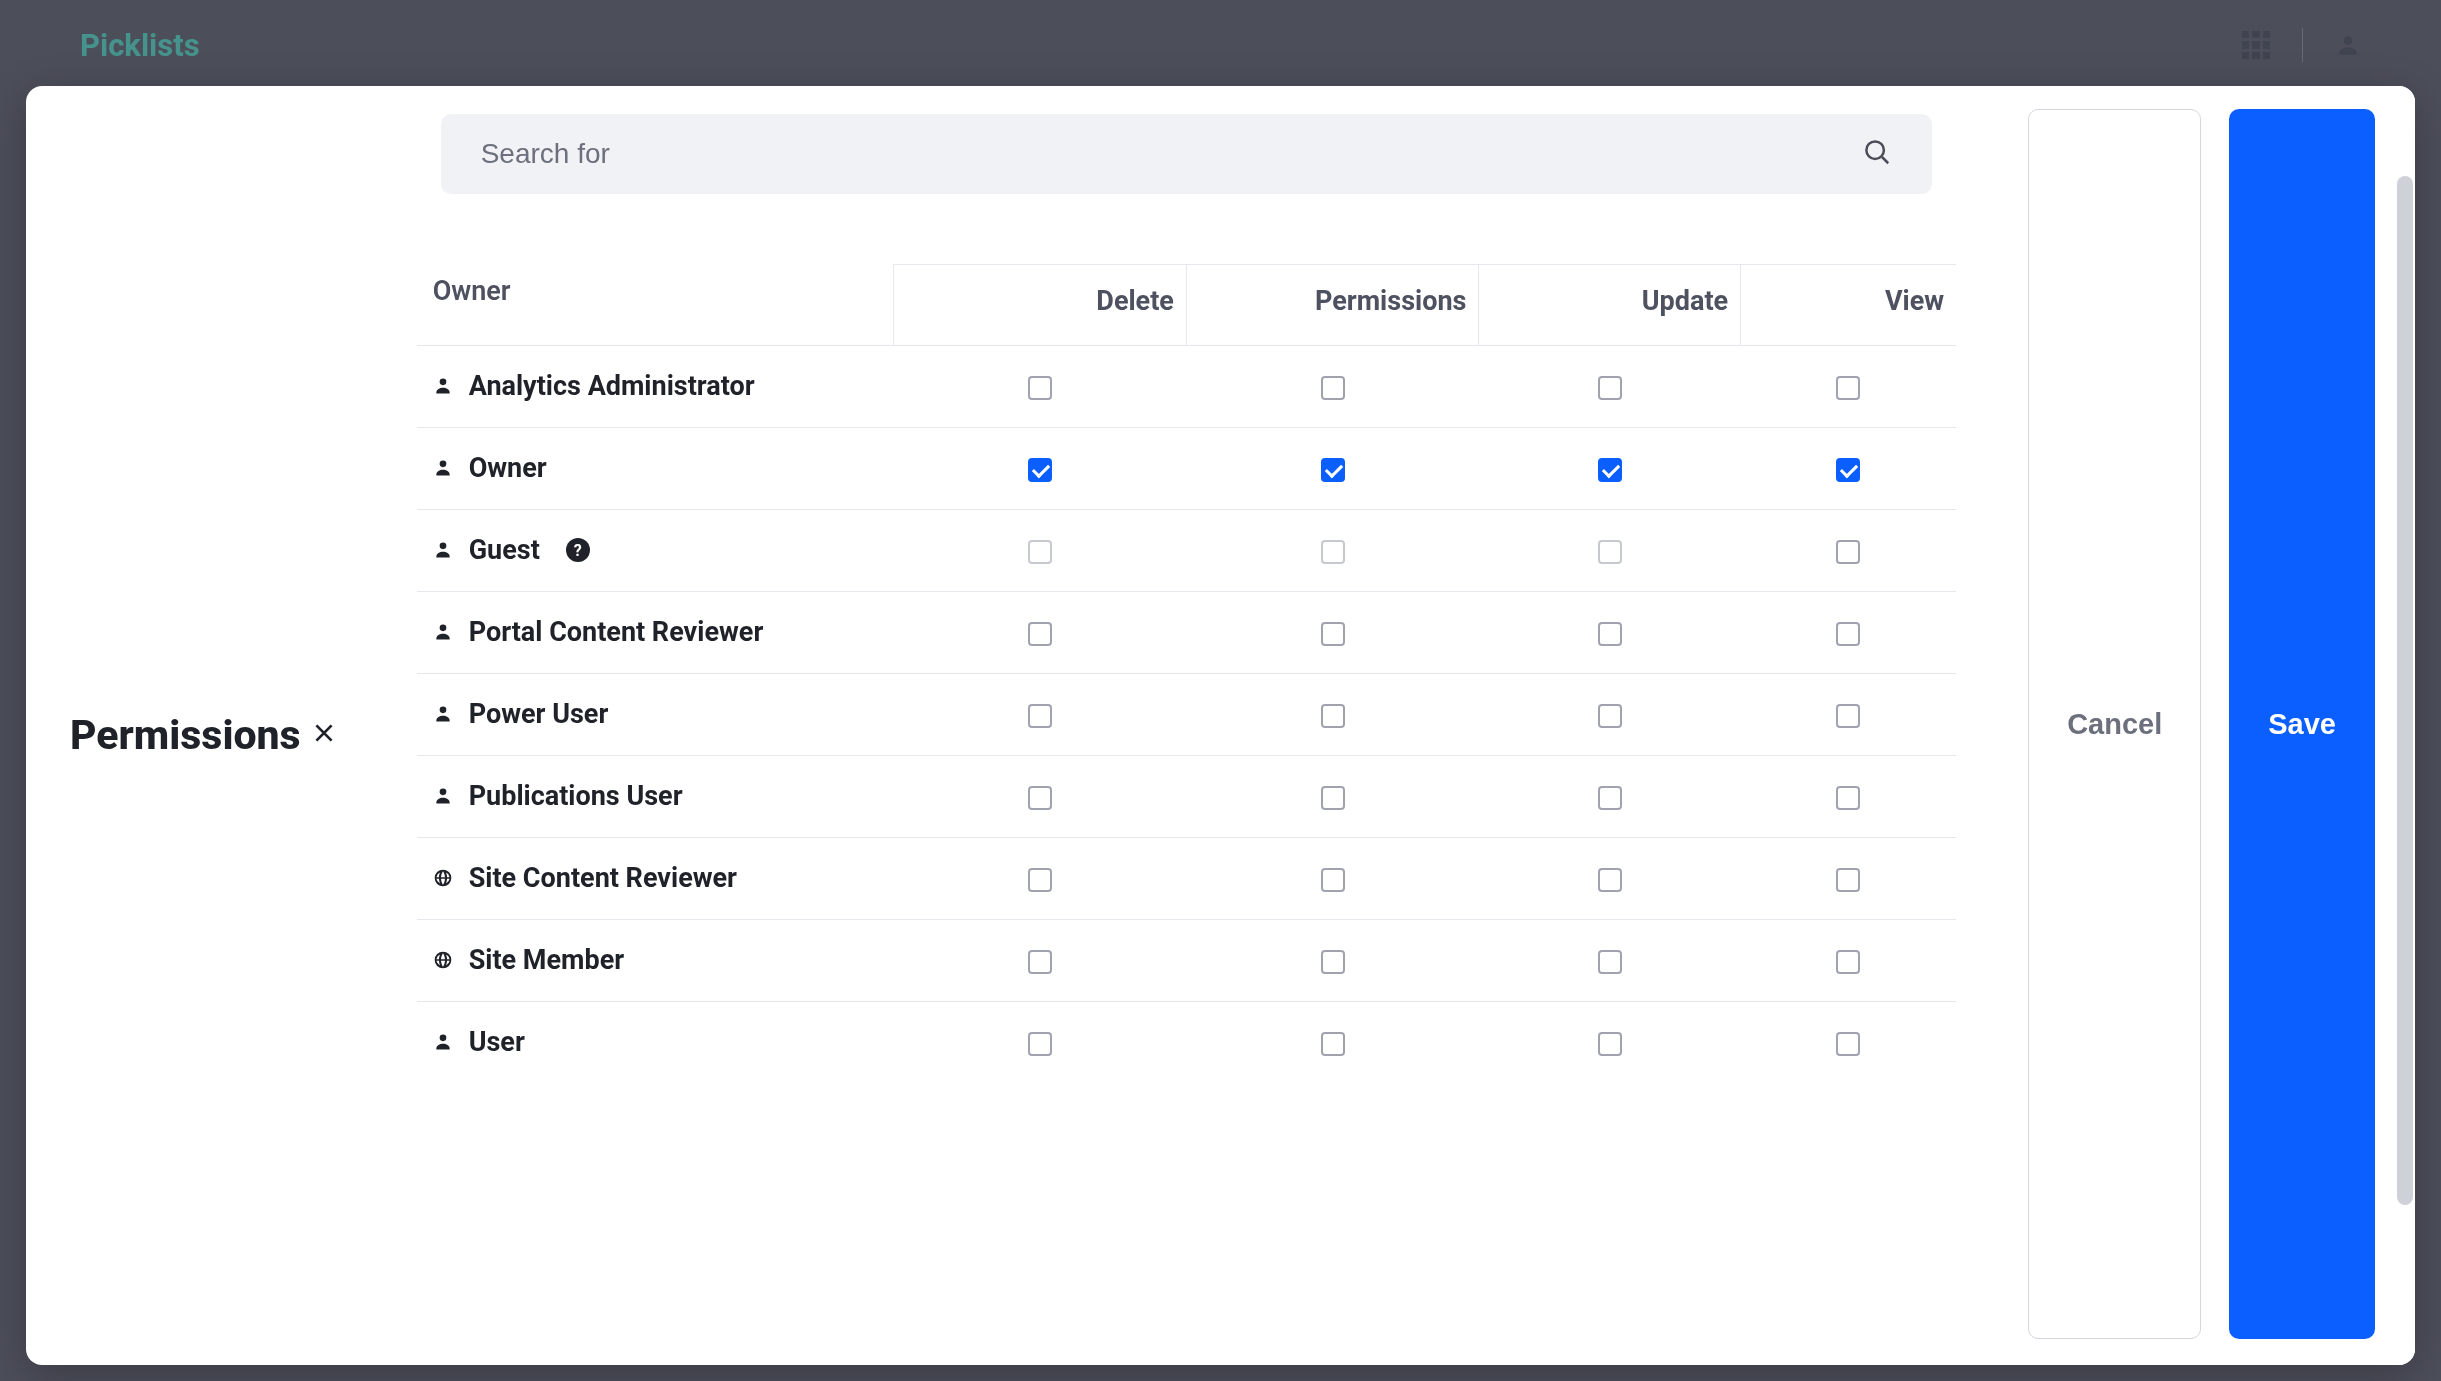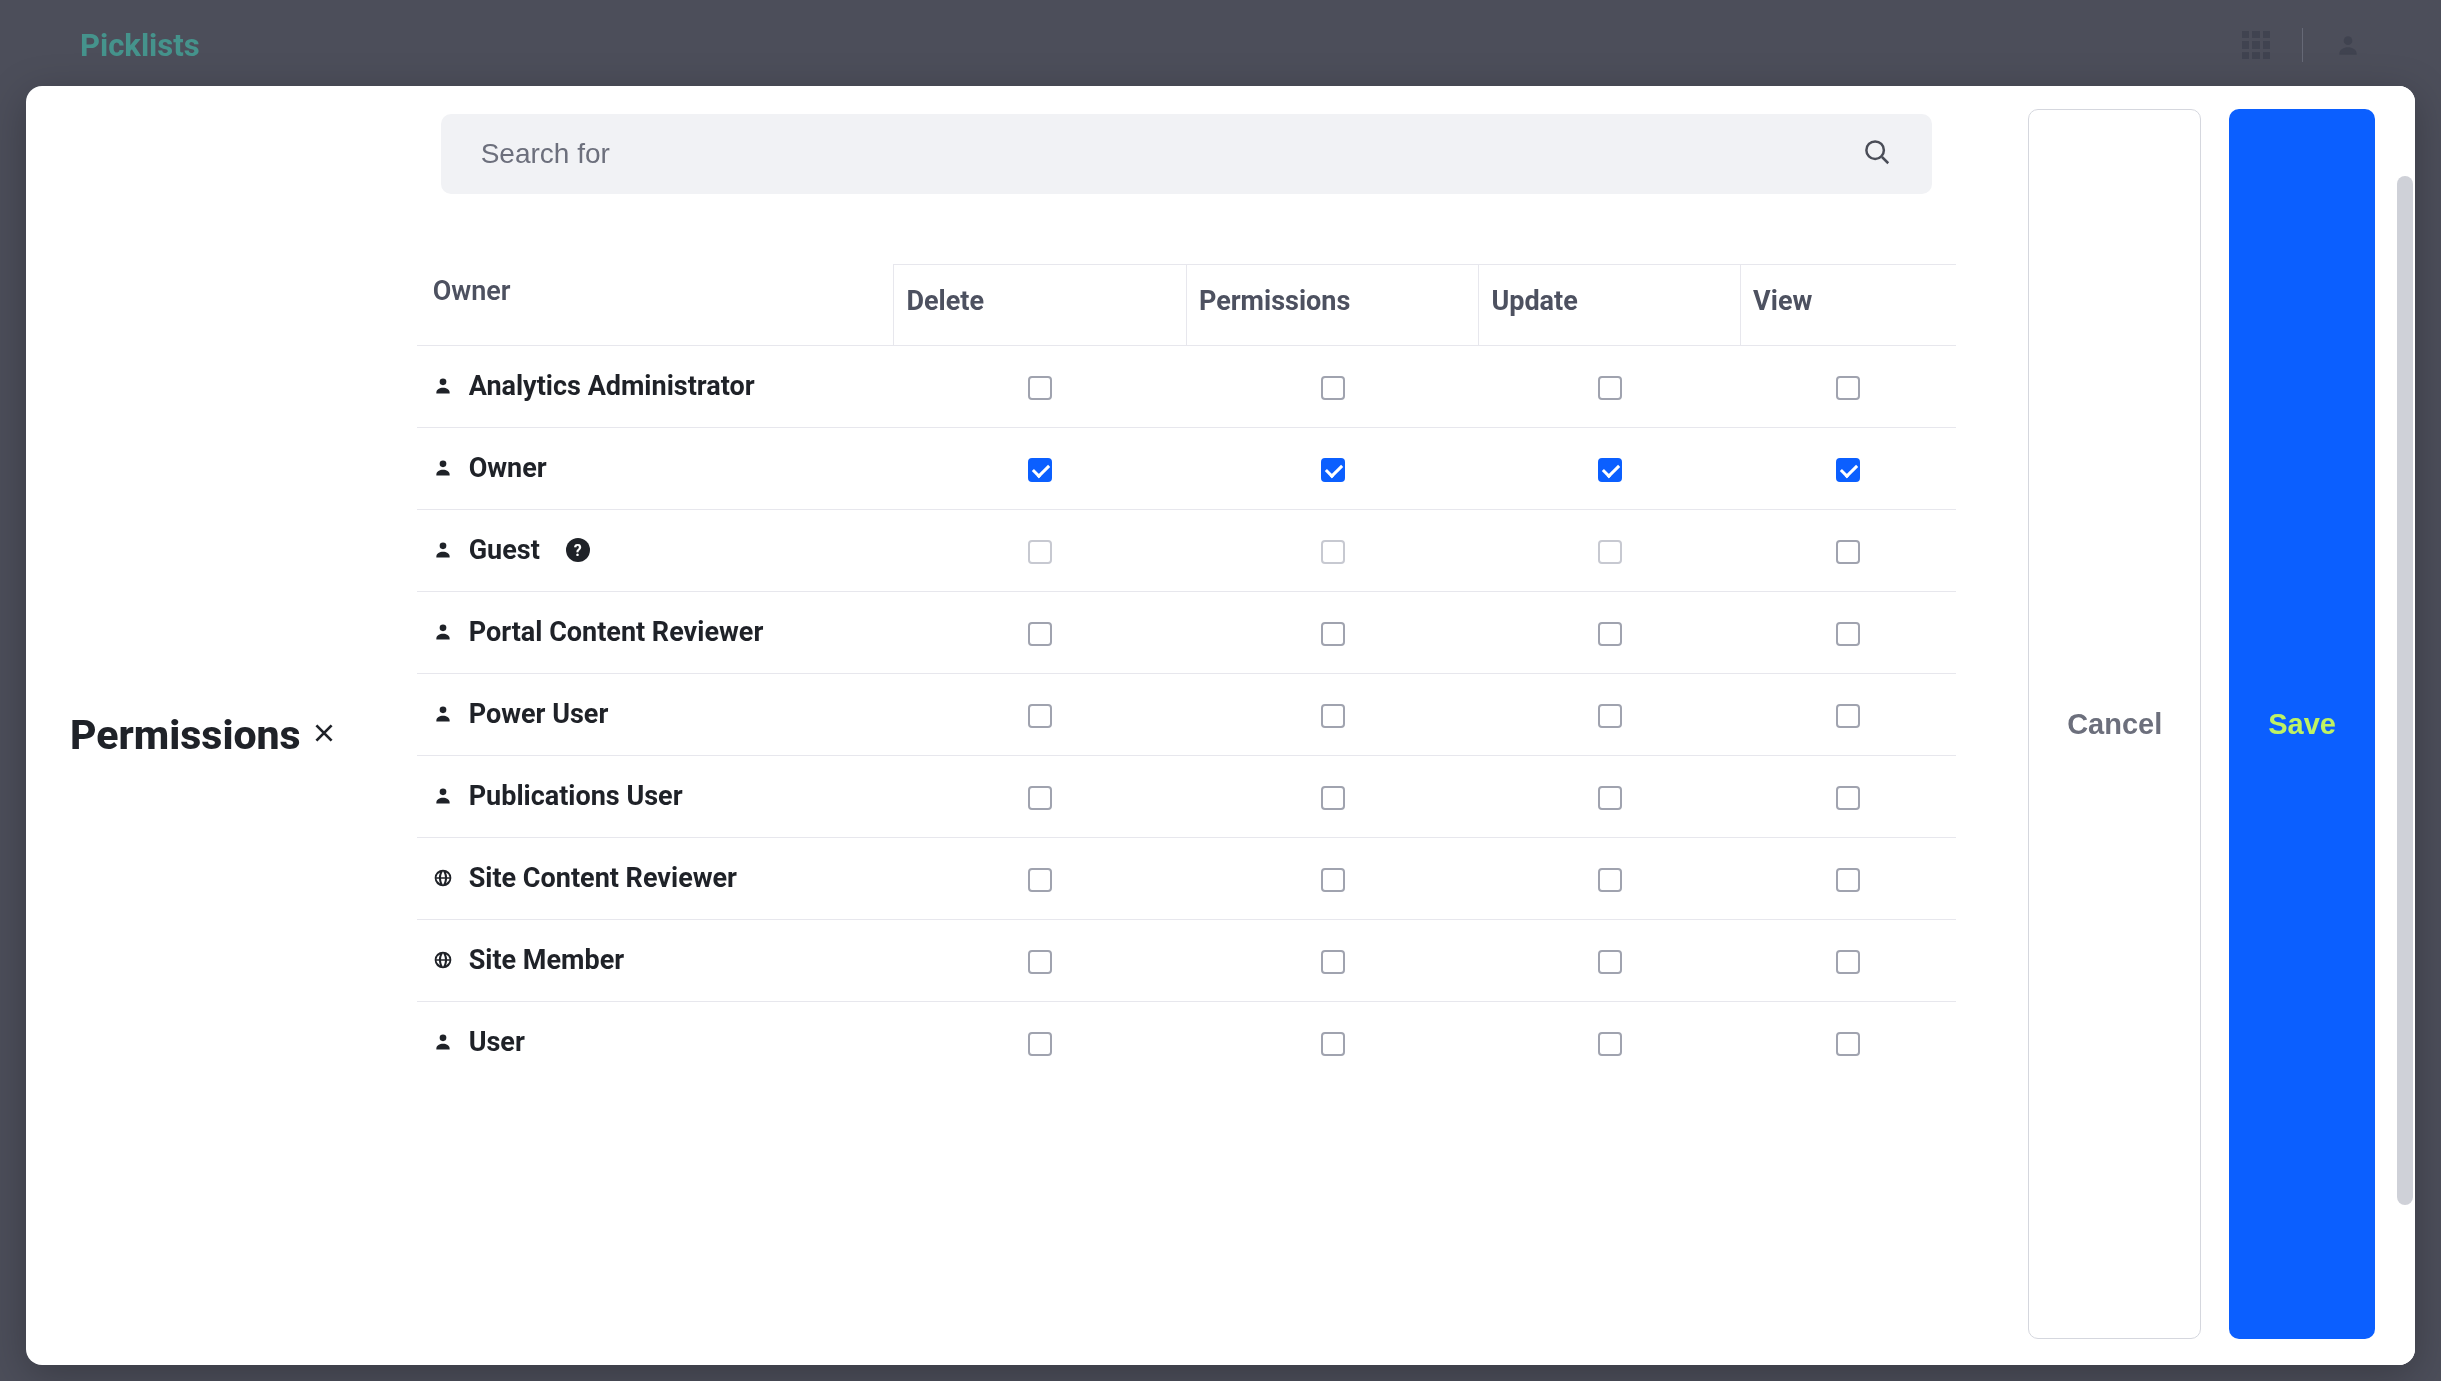--- a/index.html
+++ b/index.html
@@ -131,21 +131,21 @@
     height: 30px;
     stroke: #4a4d57;
     stroke-width: 2;
     fill: none;
   }
   .perm-table {
     width: 100%;
     border-collapse: collapse;
   }
   .perm-table th {
-    text-align: left;
+    text-align: right;
     font-size: 27px;
     font-weight: 700;
     color: #4d5160;
     padding: 20px 12px 28px 12px;
     border-top: 1px solid #e7e7ed;
     border-left: 1px solid #e7e7ed;
   }
   .perm-table th.role-head {
     text-align: left;
     padding-left: 16px;
@@ -243,21 +243,21 @@
     cursor: pointer;
     border: 1px solid transparent;
   }
   .btn-secondary {
     background: #fff;
     color: #6c6f7c;
     border-color: #d5d7de;
   }
   .btn-primary {
     background: #0b5fff;
-    color: #bef264;
+    color: #ffffff;
   }
   .scroll-hint {
     position: absolute;
     right: 2px;
     top: 90px;
     bottom: 160px;
     width: 16px;
     background: #cfd1d8;
     border-radius: 8px;
   }

